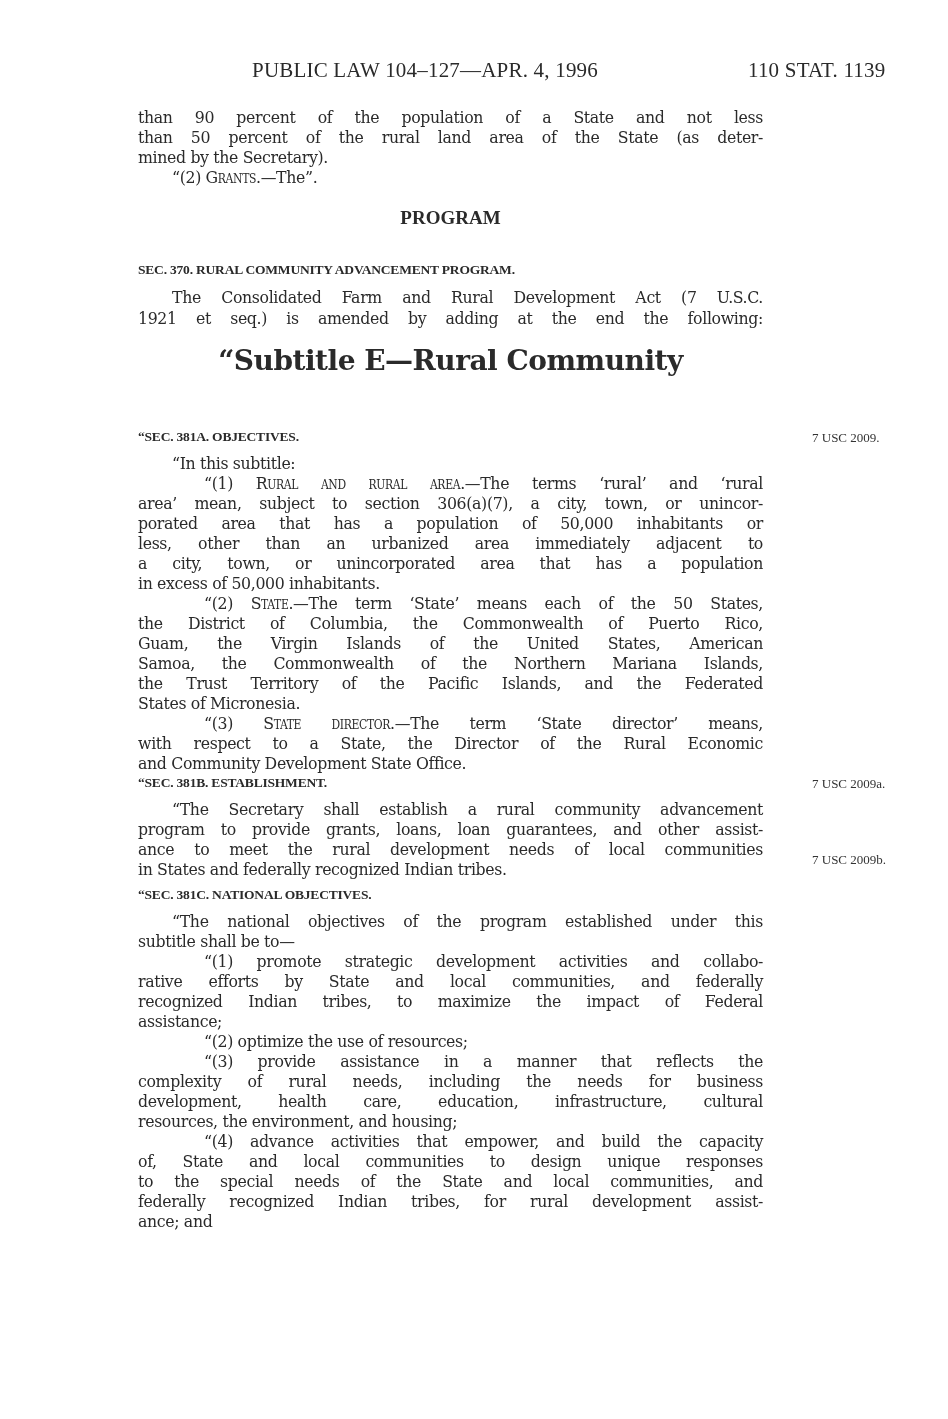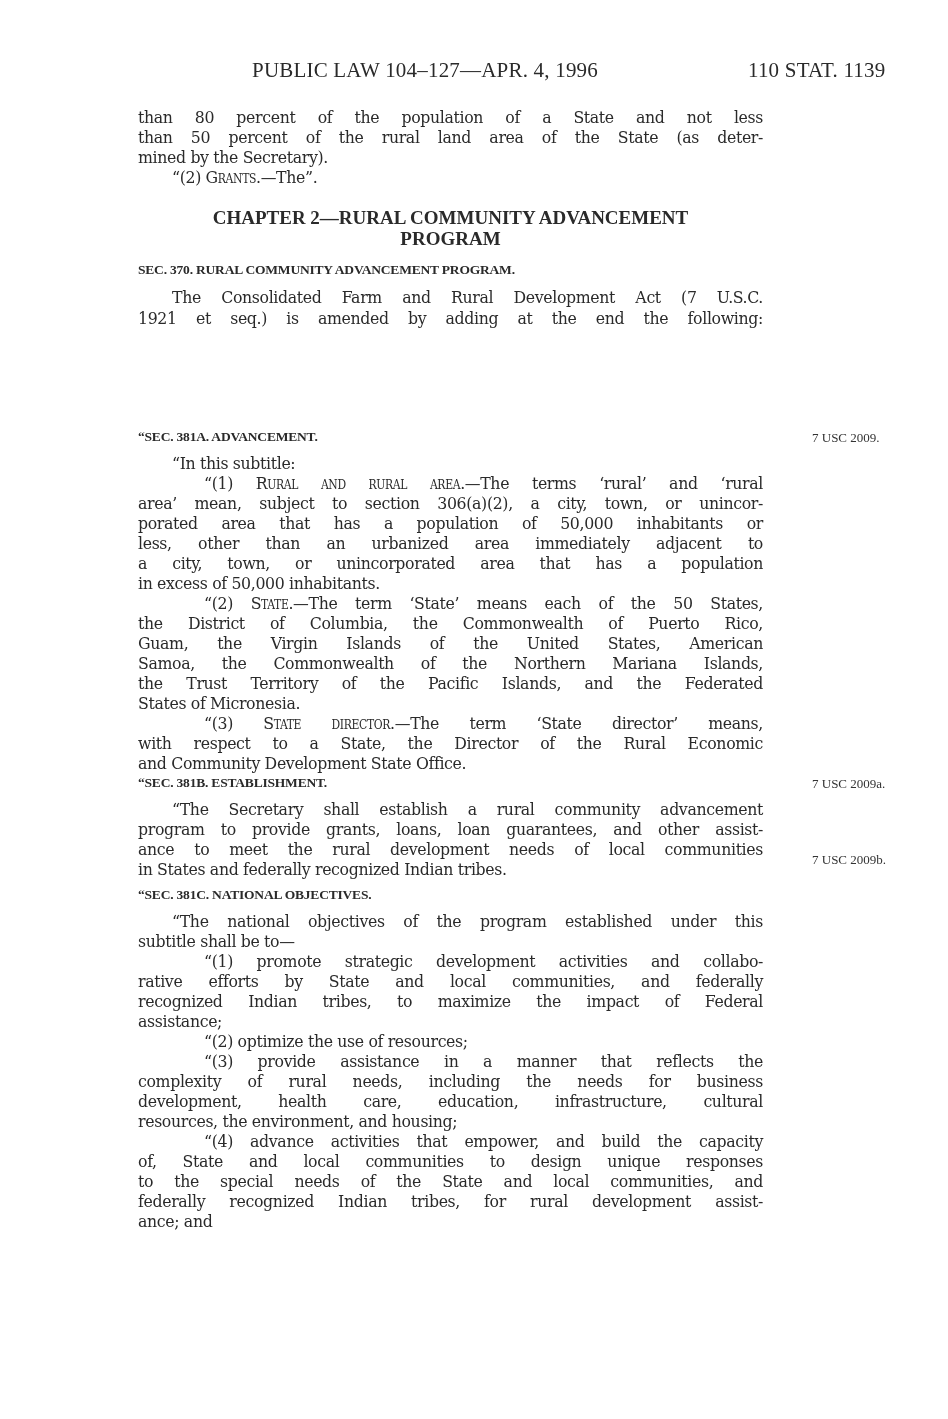--- a/index.html
+++ b/index.html
@@ -24,47 +24,47 @@
   </style>
 </head>
 <body>
 
 <div class="page">
 
   <div class="running-head rh-left">PUBLIC LAW 104–127—APR. 4, 1996</div>
   <div class="running-head rh-right">110 STAT. 1139</div>
 
   <div class="body-block" style="top:107px;">
-    <div class="line" style="top:0px;">than 80 percent of the population of a State and not less</div>
+    <div class="line" style="top:0px;">than 90 percent of the population of a State and not less</div>
     <div class="line" style="top:20px;">than 50 percent of the rural land area of the State (as deter-</div>
     <div class="line last" style="top:40px;">mined by the Secretary).</div>
     <div class="line indent last" style="top:60px;"><span>“(2) </span><span class="sc">Grants</span><span>.—The”.</span></div>
   </div>
 
   <div class="chapter" style="top:207px;">
-    <div>CHAPTER 2—RURAL COMMUNITY ADVANCEMENT</div>
     <div>PROGRAM</div>
   </div>
 
   <div class="sec-head" style="left:102px; top:262px;">SEC. 370. RURAL COMMUNITY ADVANCEMENT PROGRAM.</div>
   <div class="body-block" style="top:287px;">
     <div class="line indent" style="top:0px;">The Consolidated Farm and Rural Development Act (7 U.S.C.</div>
     <div class="line" style="top:21px;">1921 et seq.) is amended by adding at the end the following:</div>
   </div>
 
   <div class="subtitle" style="top:345px;">
+    <div>“Subtitle E—Rural Community</div>
   </div>
 
-  <div class="sec-head" style="left:102px; top:429px;">“SEC. 381A. ADVANCEMENT.</div>
+  <div class="sec-head" style="left:102px; top:429px;">“SEC. 381A. OBJECTIVES.</div>
   <div class="margin-note" style="top:430px;">7 USC 2009.</div>
   <div class="body-block" style="top:453px;">
     <div class="line indent last" style="top:0px; left:34px;">“In this subtitle:</div>
 
     <div class="line indent" style="top:20px; left:66px; width:559px;"><span>“(1) </span><span class="sc">Rural and rural area</span><span>.—The terms ‘rural’ and ‘rural</span></div>
-    <div class="line" style="top:40px;">area’ mean, subject to section 306(a)(2), a city, town, or unincor-</div>
+    <div class="line" style="top:40px;">area’ mean, subject to section 306(a)(7), a city, town, or unincor-</div>
     <div class="line" style="top:60px;">porated area that has a population of 50,000 inhabitants or</div>
     <div class="line" style="top:80px;">less, other than an urbanized area immediately adjacent to</div>
     <div class="line" style="top:100px;">a city, town, or unincorporated area that has a population</div>
     <div class="line last" style="top:120px;">in excess of 50,000 inhabitants.</div>
 
     <div class="line indent" style="top:140px; left:66px; width:559px;"><span>“(2) </span><span class="sc">State</span><span>.—The term ‘State’ means each of the 50 States,</span></div>
     <div class="line" style="top:160px;">the District of Columbia, the Commonwealth of Puerto Rico,</div>
     <div class="line" style="top:180px;">Guam, the Virgin Islands of the United States, American</div>
     <div class="line" style="top:200px;">Samoa, the Commonwealth of the Northern Mariana Islands,</div>
     <div class="line" style="top:220px;">the Trust Territory of the Pacific Islands, and the Federated</div>

